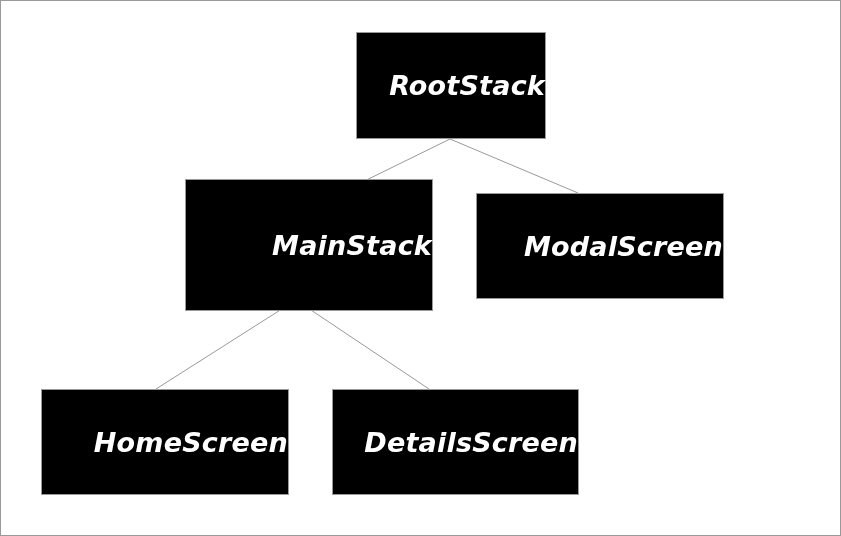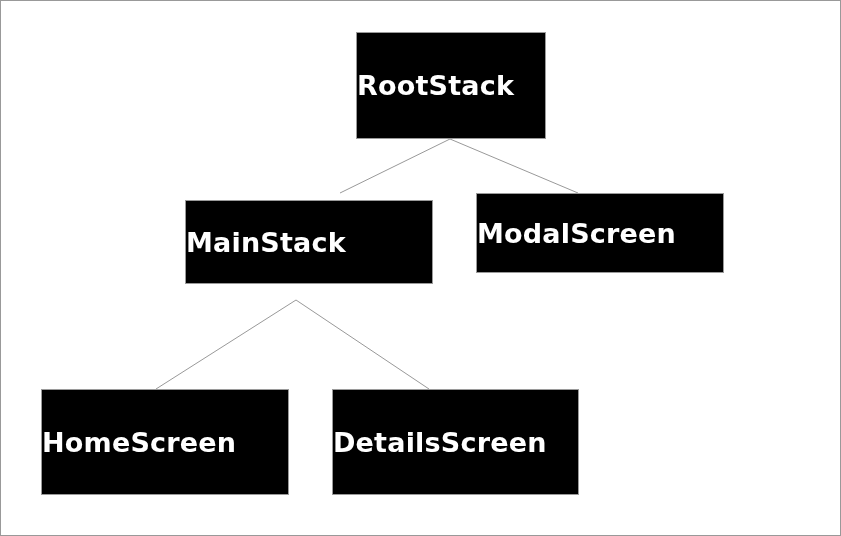--- a/index.html
+++ b/index.html
@@ -24,29 +24,30 @@
     height: 536px;
     pointer-events: none;
   }
   .node {
     position: absolute;
     background: #000000;
     border: 1px solid #9a9a9a;
     color: #ffffff;
     display: flex;
     align-items: center;
-    justify-content: flex-start;
+    justify-content: flex-end;
     font-weight: bold;
     font-size: 27px;
     letter-spacing: 0.2px;
     box-sizing: border-box;
+    font-style: italic;
   }
   .node-rootstack     { left: 355px; top: 31px;  width: 190px; height: 107px; }
-  .node-mainstack     { left: 184px; top: 199px; width: 248px; height: 84px; }
-  .node-modalscreen   { left: 475px; top: 192px; width: 248px; height: 80px; }
+  .node-mainstack     { left: 184px; top: 178px; width: 248px; height: 132px; }
+  .node-modalscreen   { left: 475px; top: 192px; width: 248px; height: 106px; }
   .node-homescreen    { left: 40px;  top: 388px; width: 248px; height: 106px; }
   .node-detailsscreen { left: 331px; top: 388px; width: 247px; height: 106px; }
 </style>
 </head>
 <body>
 
 <div class="canvas">
 
   <svg class="edges" viewBox="0 0 841 536" xmlns="http://www.w3.org/2000/svg">
     <line x1="449" y1="138" x2="339" y2="192" stroke="#999999" stroke-width="1"></line>

